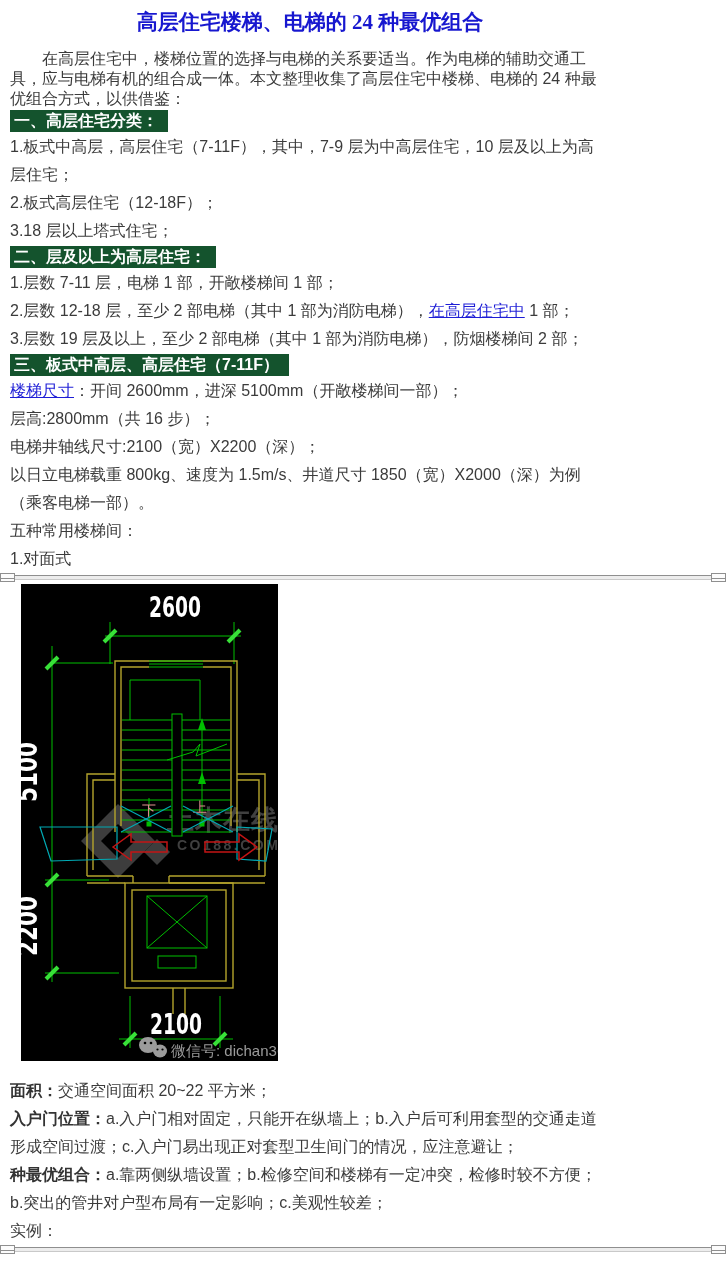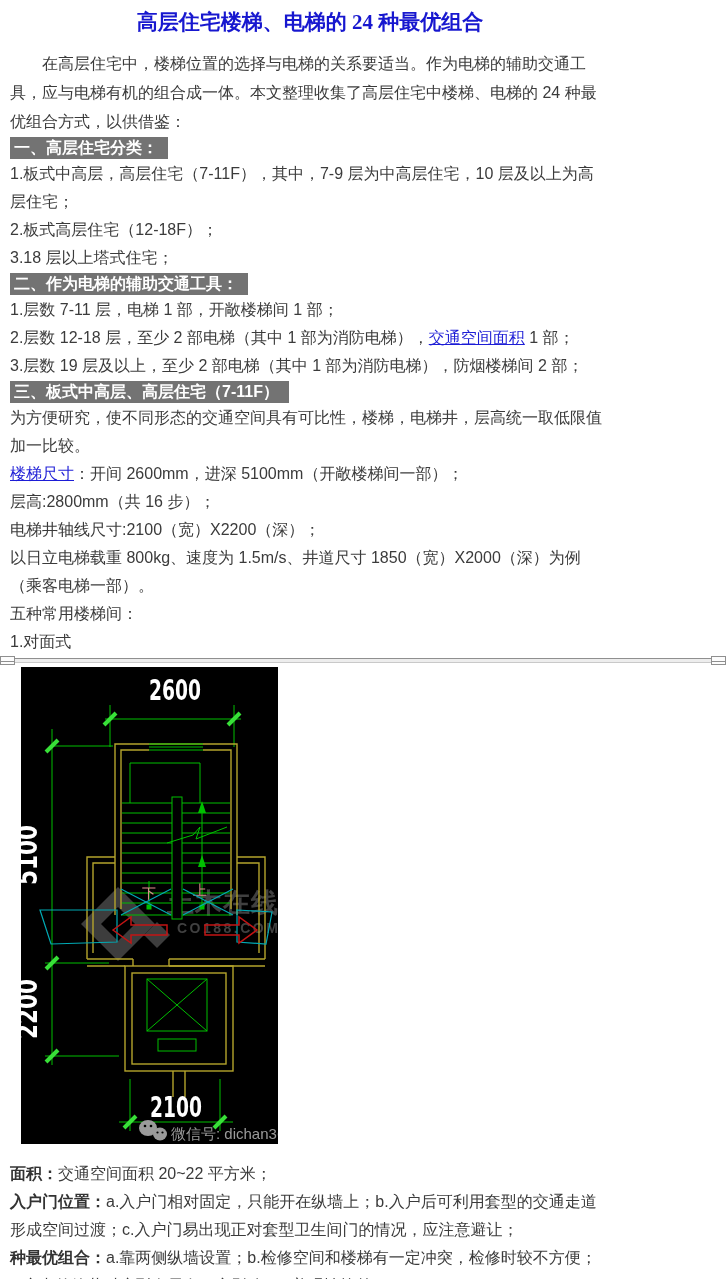--- a/index.html
+++ b/index.html
@@ -10,24 +10,24 @@
   }
   .page{width:620px;position:relative;}
   .title{
     text-align:center;
     font-family:"Liberation Serif","DejaVu Serif",serif;
     font-weight:bold;font-size:21px;color:#1717cf;
     padding-top:8px;margin:0 0 13px 0;line-height:28px;
   }
   .content{padding:0 12px 0 10px;}
   p.line{font-size:16px;line-height:28px;margin:0;color:#3b3b3b;}
-  p.intro{text-indent:32px;line-height:29px;}
+  p.intro{text-indent:32px;line-height:20px;}
   .sec{margin:1px 0;}
   .sec-h{
-    display:inline-block;background:#737373;color:#fff;
+    display:inline-block;background:#14532d;color:#fff;
     font-weight:bold;font-size:16px;line-height:22px;
     padding:0 10px 0 4px;
   }
   .lnk{color:#1d1dd6;text-decoration:underline;cursor:pointer;}
   .lnk.bold{font-weight:bold;}
   b.lbl{color:#333;}
   .bold-line{font-weight:normal;}
   
   .divider{position:relative;height:9px;width:726px;}
   .divider .rule{
@@ -63,27 +63,26 @@
   <div class="title">高层住宅楼梯、电梯的 24 种最优组合</div>
 
   <div class="content">
     <p class="line intro">在高层住宅中，楼梯位置的选择与电梯的关系要适当。作为电梯的辅助交通工具，应与电梯有机的组合成一体。本文整理收集了高层住宅中楼梯、电梯的 24 种最优组合方式，以供借鉴：</p>
 
     <div class="sec"><span class="sec-h">一、高层住宅分类：</span></div>
     <p class="line">1.板式中高层，高层住宅（7-11F），其中，7-9 层为中高层住宅，10 层及以上为高层住宅；</p>
     <p class="line">2.板式高层住宅（12-18F）；</p>
     <p class="line">3.18 层以上塔式住宅；</p>
 
-    <div class="sec"><span class="sec-h">二、作为电梯的辅助交通工具：</span></div>
+    <div class="sec"><span class="sec-h">二、层及以上为高层住宅：</span></div>
     <p class="line">1.层数 7-11 层，电梯 1 部，开敞楼梯间 1 部；</p>
-    <p class="line"><span>2.层数 12-18 层，至少 2 部电梯（其中 1 部为消防电梯），</span><a class="lnk">交通空间面积</a><span> 1 部；</span></p>
+    <p class="line"><span>2.层数 12-18 层，至少 2 部电梯（其中 1 部为消防电梯），</span><a class="lnk">在高层住宅中</a><span> 1 部；</span></p>
     <p class="line">3.层数 19 层及以上，至少 2 部电梯（其中 1 部为消防电梯），防烟楼梯间 2 部；</p>
 
     <div class="sec"><span class="sec-h">三、板式中高层、高层住宅（7-11F）</span></div>
-    <p class="line">为方便研究，使不同形态的交通空间具有可比性，楼梯，电梯井，层高统一取低限值加一比较。</p>
     <p class="line"><a class="lnk">楼梯尺寸</a><span>：开间 2600mm，进深 5100mm（开敞楼梯间一部）；</span></p>
     <p class="line">层高:2800mm（共 16 步）；</p>
     <p class="line">电梯井轴线尺寸:2100（宽）X2200（深）；</p>
     <p class="line">以日立电梯载重 800kg、速度为 1.5m/s、井道尺寸 1850（宽）X2000（深）为例（乘客电梯一部）。</p>
     <p class="line bold-line">五种常用楼梯间：</p>
     <p class="line bold-line">1.对面式</p>
   </div>
 
   <div class="divider">
     <div class="rule"></div>

